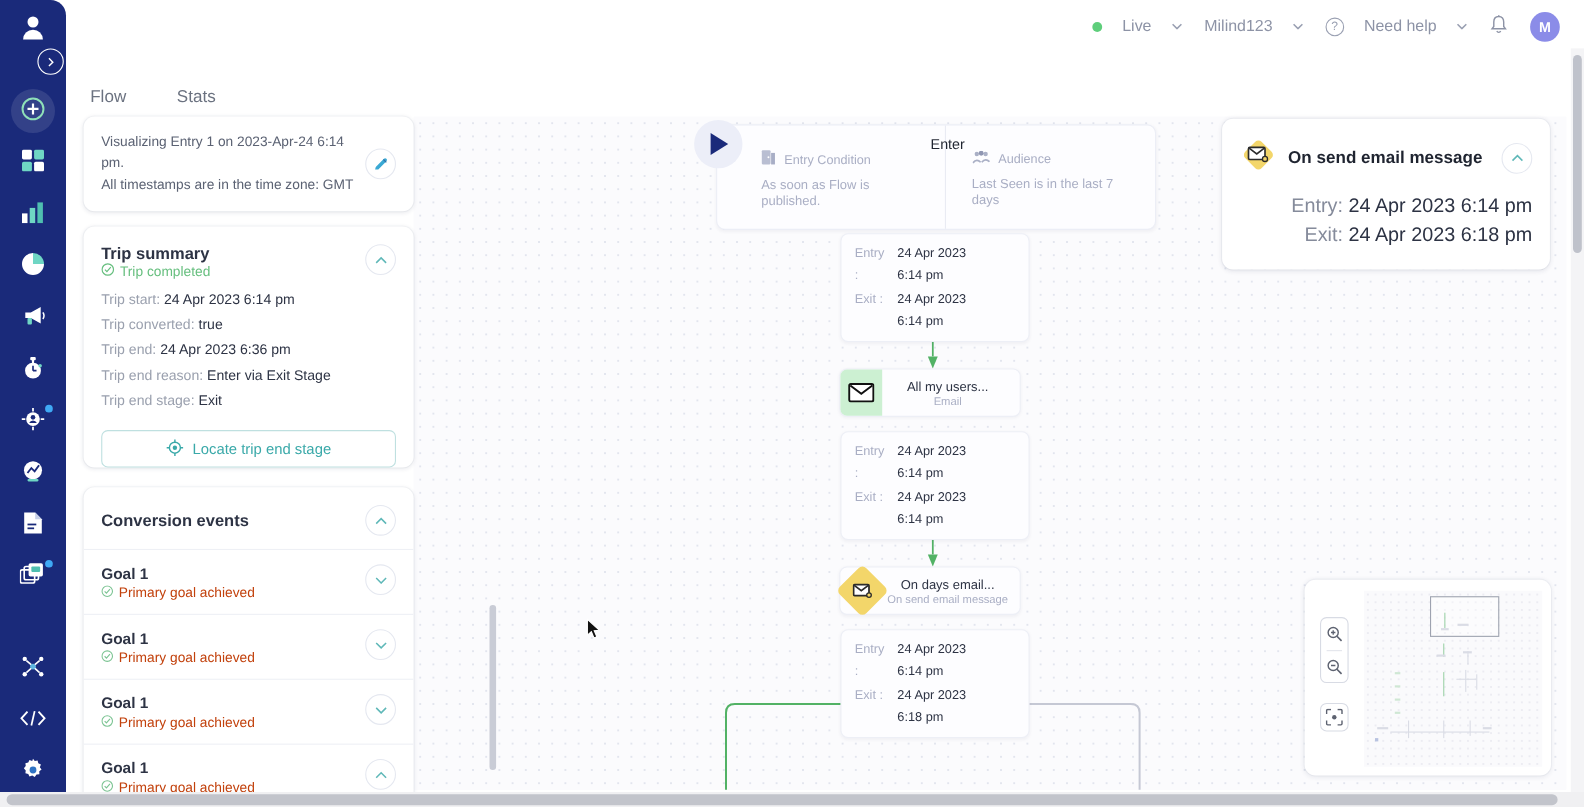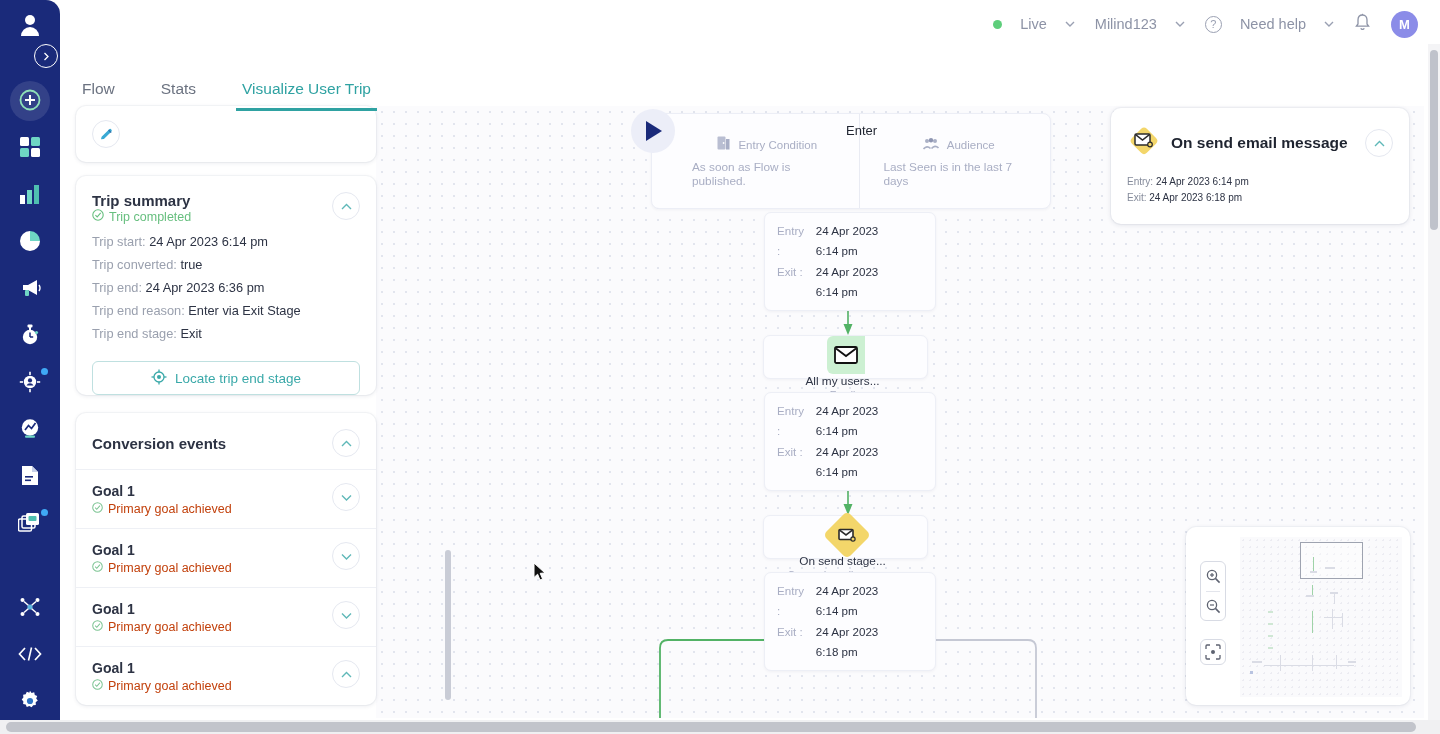--- a/index.html
+++ b/index.html
@@ -153,42 +153,42 @@
     box-shadow: 0 1px 3px rgba(30,40,80,0.05);
   }
   .play-circle {
     position: absolute; left: -21px; top: -5px; width: 44px; height: 44px;
     border-radius: 50%; background: #eceef8;
     display: flex; align-items: center; justify-content: center;
   }
   .entry-cols { display: flex; height: 100%; }
   .entry-col { flex: 1; padding: 22px 16px 0 40px; position: relative; }
   .entry-col.second { padding-left: 24px; border-left: 1px solid #e9ebf3; }
-  .ec-head { display: flex; align-items: center; gap: 8px; justify-content: center; }
+  .ec-head { display: flex; align-items: center; gap: 8px; }
   .ec-label { font-size: 11.5px; color: #a9aec4; }
   .ec-desc { font-size: 11.8px; color: #a9aec4; margin-top: 6px; }
   .enter-chip {
     position: absolute; left: 845px; top: 122px; font-size: 13px;
     color: #1f2430; background: transparent; z-index: 12;
   }
 
   .ts-box {
     background: #fdfdff; border: 1px solid #edeff6; border-radius: 7px;
     box-shadow: 0 1px 3px rgba(30,40,80,0.05);
     padding: 8px 14px 8px 12px;
   }
   .ts-line { display: flex; gap: 8px; font-size: 11.6px; line-height: 1.75; }
   .ts-key { color: #a9aec4; width: 38px; }
   .ts-val { color: #2d3344; }
   .ts-val .d { display: inline-block; min-width: 88px; }
 
   .stage-node {
     background: #fdfdff; border: 1px solid #edeff6; border-radius: 7px;
     box-shadow: 0 1px 3px rgba(30,40,80,0.05);
-    display: flex; align-items: center; width: 165px; height: 44px; flex-direction: column;
+    display: flex; align-items: center; width: 165px; height: 44px;
   }
   .stage-icon {
     width: 38px; height: 42px; display:flex; align-items:center; justify-content:center;
     flex: 0 0 38px;
   }
   .stage-icon.green { background: #ccf0d2; border-radius: 6px 0 0 6px; height: 42px; }
   .stage-txt { flex: 1; text-align: center; padding-right: 6px; }
   .stage-title { font-size: 11.8px; color: #2d3344; }
   .stage-sub { font-size: 10.2px; color: #a9aec4; margin-top: 2px; }
 
@@ -202,21 +202,21 @@
   
   .detail-card {
     position: absolute; left: 1111px; top: 108px; width: 298px;
     background: #fff; border-radius: 10px; z-index: 20;
     box-shadow: 0 1px 5px rgba(30,40,80,0.12), 0 0 0 1px rgba(40,50,90,0.035);
     padding: 16px 16px 16px 16px;
   }
   .detail-head { display: flex; align-items: center; gap: 10px; }
   .detail-title { font-size: 15.5px; color: #1f2430; font-weight: bold; flex: 1; }
   .detail-rows { margin-top: 14px; }
-  .detail-row { font-size: 10px; color: #858b9b; margin-bottom: 5px; }
+  .detail-row { font-size: 18px; color: #858b9b; margin-bottom: 5px; text-align: right; }
   .detail-row b { color: #2d3344; font-weight: normal; }
 
   
   .minimap {
     position: absolute; left: 1186px; top: 527px; width: 224px; height: 178px;
     background: #fff; border-radius: 10px; z-index: 20;
     box-shadow: 0 1px 5px rgba(30,40,80,0.10), 0 0 0 1px rgba(40,50,90,0.03);
   }
   .mm-zoom {
     position: absolute; left: 14px; top: 34px; width: 26px; height: 60px;
@@ -364,21 +364,21 @@
       <div class="stage-icon">
         <div class="diamond">
           <svg width="18" height="14" viewBox="0 0 18 14">
             <rect x="1" y="1.5" width="14" height="10" rx="1" fill="#fff" stroke="#2b2b2b" stroke-width="1.6"></rect>
             <path d="M1.6 2.2 L8 7 L14.4 2.2" fill="none" stroke="#2b2b2b" stroke-width="1.6"></path>
             <circle cx="15" cy="11" r="2.1" fill="#f3d66a" stroke="#2b2b2b" stroke-width="1.2"></circle>
           </svg>
         </div>
       </div>
       <div class="stage-txt">
-        <div class="stage-title">On send stage...</div>
+        <div class="stage-title">On days email...</div>
         <div class="stage-sub">On send email message</div>
       </div>
     </div>
     <div class="ts-box node" style="left:388px;top:466px;width:172px;">
       <div class="ts-line">
         <span class="ts-key">Entry :</span>
         <span class="ts-val"><span class="d">24 Apr 2023</span><span>6:14 pm</span></span>
       </div>
       <div class="ts-line">
         <span class="ts-key">Exit :</span>
@@ -426,26 +426,29 @@
       </span>
     </div>
     <div class="avatar">
         <span>M</span>
       </div>
   </div>
 
   <div class="tabs">
     <div class="tab">Flow</div>
     <div class="tab">Stats</div>
-    <div class="tab active">Visualize User Trip</div>
   </div>
 
   <div class="lpanel">
 
     <div class="card visualizing">
+      <div class="txt">
+        <div>Visualizing Entry 1 on 2023-Apr-24 6:14 pm.</div>
+        <div>All timestamps are in the time zone: GMT</div>
+      </div>
       <div class="circ-btn">
         <svg width="15" height="15" viewBox="0 0 15 15">
           <path d="M2 12.2 L2.6 9.8 L10 2.4 a1.6 1.6 0 0 1 2.3 2.3 L4.9 12 z" fill="#3aa9d4"></path>
           <path d="M9.6 3 L12.2 5.6" stroke="#2f6fa8" stroke-width="1.1"></path>
         </svg>
       </div>
     </div>
 
     <div class="card">
       <div class="sum-head">

